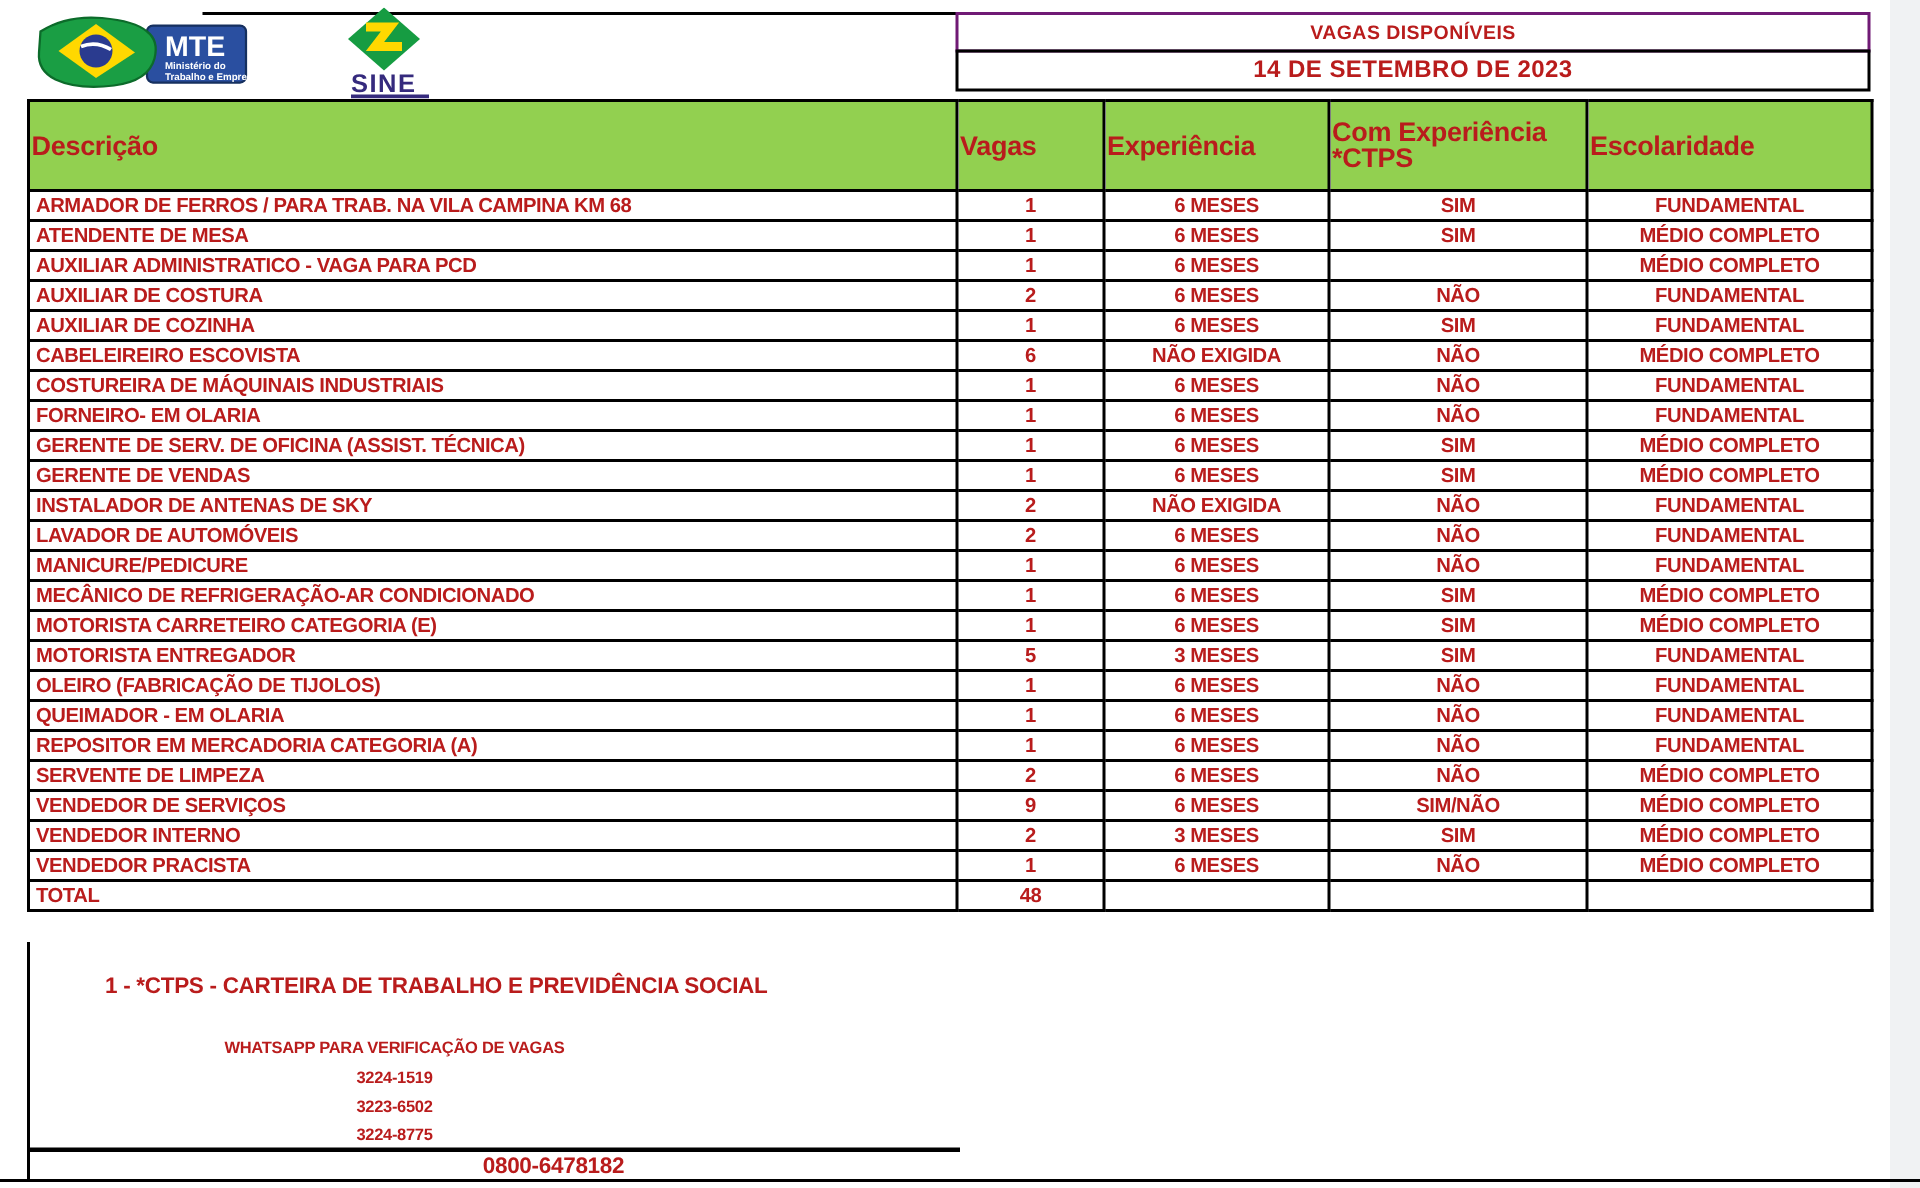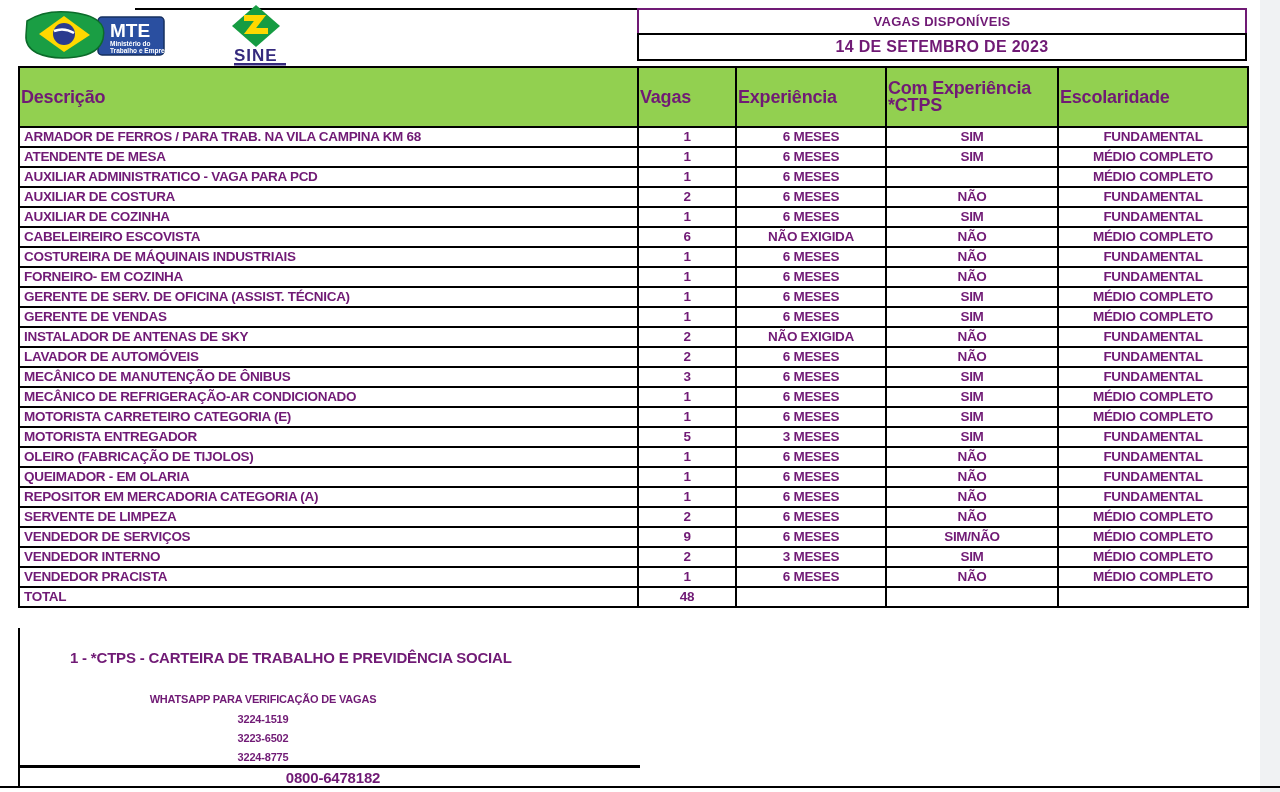--- a/index.html
+++ b/index.html
@@ -1,18 +1,18 @@
 <!DOCTYPE html>
 <html><head>
 <meta charset="utf-8">
 <style>
   html,body{margin:0;padding:0;background:#ffffff;}
   .page{
     position:relative;width:1280px;height:792px;background:#ffffff;overflow:hidden;
-    font-family:"Liberation Sans","DejaVu Sans",sans-serif;font-weight:bold;color:#701a75;
+    font-family:"Liberation Sans","DejaVu Sans",sans-serif;font-weight:bold;color:#b91c1c;
   }
   .scan-edge{position:absolute;right:0;top:0;width:20px;height:792px;background:#f0f2f3;}
   .topline{position:absolute;left:135px;top:8px;width:504px;height:0;border-top:2px solid #000;}
   .title-box{
     position:absolute;left:637px;top:8px;width:606px;height:23px;border:2px solid #701a75;
     display:flex;align-items:center;justify-content:center;font-size:13px;letter-spacing:.3px;
   }
   .date-box{
     position:absolute;left:637px;top:33px;width:606px;height:24px;border:2px solid #000;
     display:flex;align-items:center;justify-content:center;font-size:16px;letter-spacing:.3px;
@@ -38,21 +38,21 @@
 
   .note{position:absolute;left:24px;font-size:15px;letter-spacing:-0.2px;}
   .note-1{top:649px;margin-left:46px;}
   .note-2{top:671px;}
   .center-col{position:absolute;left:18px;width:490px;text-align:center;font-size:11px;letter-spacing:-0.2px;}
   .wa-heading{top:693px;}
   .phone-1{top:713px;}
   .phone-2{top:732px;}
   .phone-3{top:751px;}
   .hr1{position:absolute;left:18px;top:765px;width:622px;height:0;border-top:3px solid #000;}
-  .hotline{position:absolute;left:18px;top:769px;width:630px;text-align:center;font-size:15px;letter-spacing:-0.2px;}
+  .hotline{position:absolute;left:18px;top:769px;width:630px;text-align:center;font-size:15px;letter-spacing:-0.2px;padding-left:36px;}
   .hr2{position:absolute;left:0;top:786px;width:1280px;height:0;border-top:2px solid #000;}
   .left-ext{position:absolute;left:18px;top:628px;height:158px;width:0;border-left:2px solid #000;}
 </style>
 </head>
 <body>
 
 <div class="page">
   <div class="scan-edge"></div>
 
   <div class="topline"></div>
@@ -150,21 +150,21 @@
           <td>MÉDIO COMPLETO</td>
         </tr>
       <tr>
           <td class="desc">COSTUREIRA DE MÁQUINAIS  INDUSTRIAIS</td>
           <td>1</td>
           <td>6 MESES</td>
           <td>NÃO</td>
           <td>FUNDAMENTAL</td>
         </tr>
       <tr>
-          <td class="desc">FORNEIRO- EM COZINHA</td>
+          <td class="desc">FORNEIRO- EM OLARIA</td>
           <td>1</td>
           <td>6 MESES</td>
           <td>NÃO</td>
           <td>FUNDAMENTAL</td>
         </tr>
       <tr>
           <td class="desc">GERENTE DE SERV. DE OFICINA (ASSIST. TÉCNICA)</td>
           <td>1</td>
           <td>6 MESES</td>
           <td>SIM</td>
@@ -185,24 +185,24 @@
           <td>FUNDAMENTAL</td>
         </tr>
       <tr>
           <td class="desc">LAVADOR DE  AUTOMÓVEIS</td>
           <td>2</td>
           <td>6 MESES</td>
           <td>NÃO</td>
           <td>FUNDAMENTAL</td>
         </tr>
       <tr>
-          <td class="desc">MECÂNICO DE MANUTENÇÃO DE ÔNIBUS</td>
-          <td>3</td>
-          <td>6 MESES</td>
-          <td>SIM</td>
+          <td class="desc">MANICURE/PEDICURE</td>
+          <td>1</td>
+          <td>6 MESES</td>
+          <td>NÃO</td>
           <td>FUNDAMENTAL</td>
         </tr>
       <tr>
           <td class="desc">MECÂNICO DE REFRIGERAÇÃO-AR CONDICIONADO</td>
           <td>1</td>
           <td>6 MESES</td>
           <td>SIM</td>
           <td>MÉDIO COMPLETO</td>
         </tr>
       <tr>

